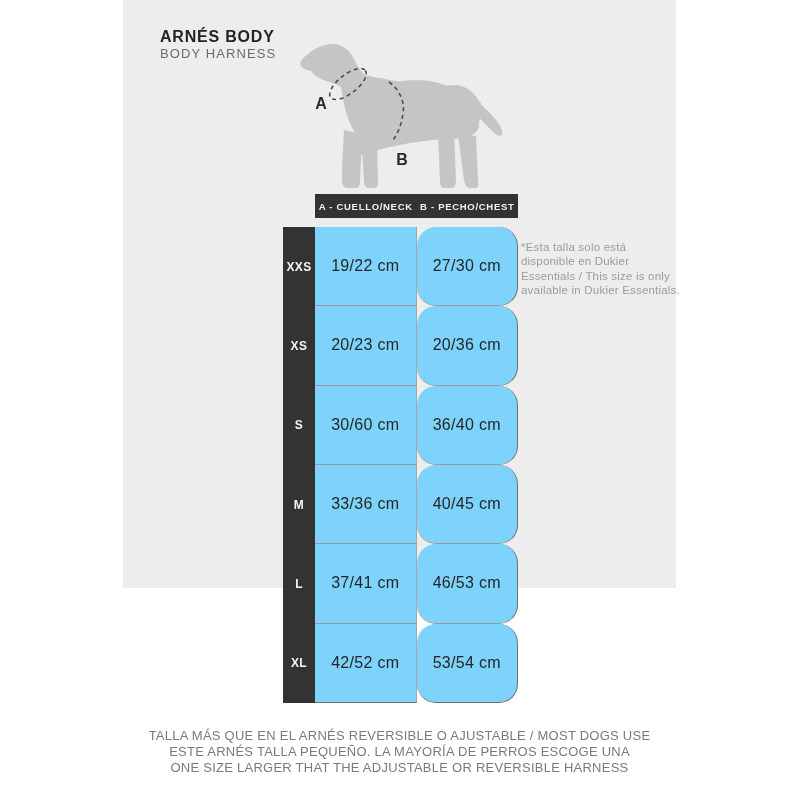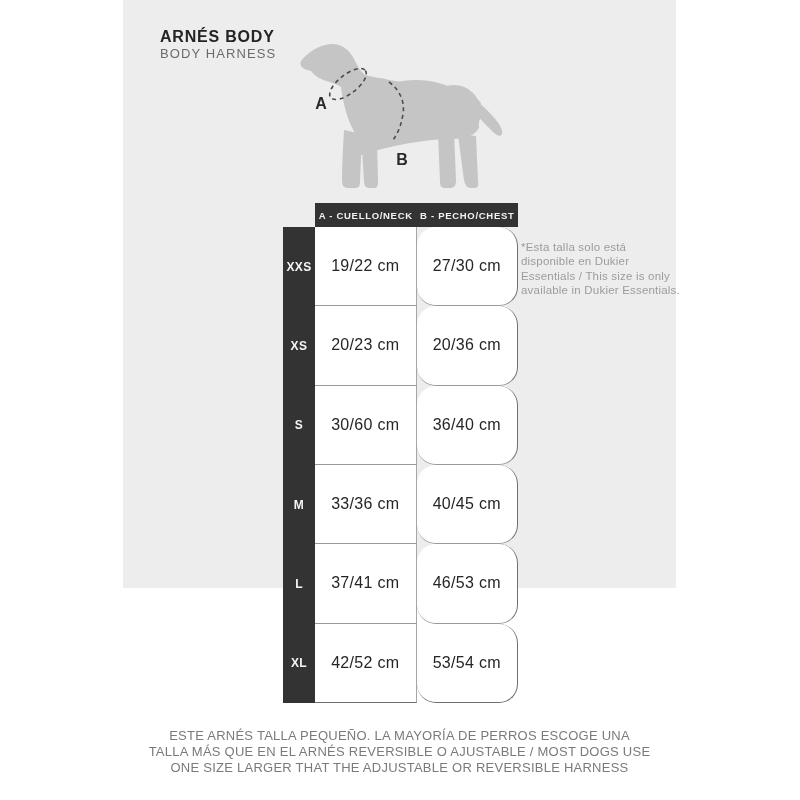--- a/index.html
+++ b/index.html
@@ -23,21 +23,21 @@
     letter-spacing: 0.8px;
   }
   .subtitle {
     font-size: 13px; color: #6b6b6b; letter-spacing: 1.1px;
     margin-top: 0;
   }
   
   .dog-wrap { position: absolute; left: 175px; top: 42px; width: 212px; height: 152px; }
   
   .thead {
-    position: absolute; left: 192px; top: 203px;
+    position: absolute; left: 192px; top: 194px;
     width: 203px; height: 24px;
     background: #333333;
     display: flex;
     justify-content: flex-end;
   }
   .thead .hcell {
     width: 50%; height: 100%;
     display: flex; align-items: center; justify-content: center;
     color: #f2f2f2; font-size: 9.5px; font-weight: bold;
     letter-spacing: 0.7px; white-space: nowrap;
@@ -48,21 +48,21 @@
     grid-template-columns: 32px 101.5px 101.5px;
     grid-auto-rows: 79.33px;
   }
   .size-cell {
     background: #333333;
     color: #f5f5f5; font-size: 12px; font-weight: bold;
     letter-spacing: 0.4px;
     display: flex; align-items: center; justify-content: center; text-align: center;
   }
   .val-cell {
-    background: #ffffff;
+    background: #7dd3fc;
     color: #262626; font-size: 16px; letter-spacing: 0.3px;
     display: flex; align-items: center; justify-content: center;
     border-bottom: 1px solid #999999;
   }
   .val-cell.neck { border-right: 1px solid #a6a6a6; }
   .val-cell.chest { border-right: 1px solid #6f6f6f; border-radius: 19px; }
   
   .note {
     position: absolute; left: 398px; top: 240px; width: 162px;
     font-size: 11.5px; line-height: 14.3px; color: #9c9c9c;
@@ -147,18 +147,18 @@
     <div class="val-cell chest">46/53 cm</div>
 
     <div class="size-cell trow-last">XL</div>
     <div class="val-cell neck trow-last" style="border-bottom:1px solid #6f6f6f">42/52 cm</div>
     <div class="val-cell chest trow-last" style="border-bottom:1px solid #6f6f6f">53/54 cm</div>
   </div>
 
   <div class="note">*Esta talla solo está disponible en Dukier Essentials / This size is only available in Dukier Essentials.</div>
 
   <div class="footer">
+    <div>TALLA MÁS QUE EN EL ARNÉS REVERSIBLE O AJUSTABLE / MOST DOGS USE</div>
     <div>ESTE ARNÉS TALLA PEQUEÑO. LA MAYORÍA DE PERROS ESCOGE UNA</div>
-    <div>TALLA MÁS QUE EN EL ARNÉS REVERSIBLE O AJUSTABLE / MOST DOGS USE</div>
     <div>ONE SIZE LARGER THAT THE ADJUSTABLE OR REVERSIBLE HARNESS</div>
   </div>
 
 </div>
 
 </body></html>

